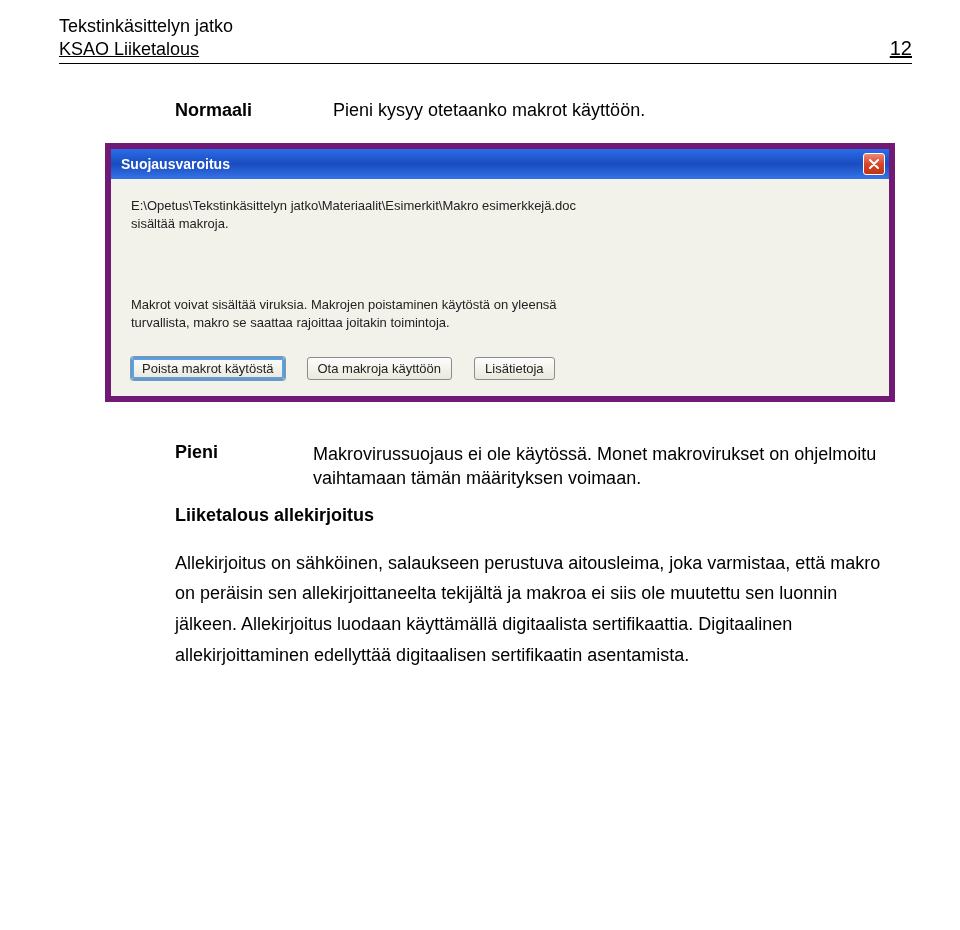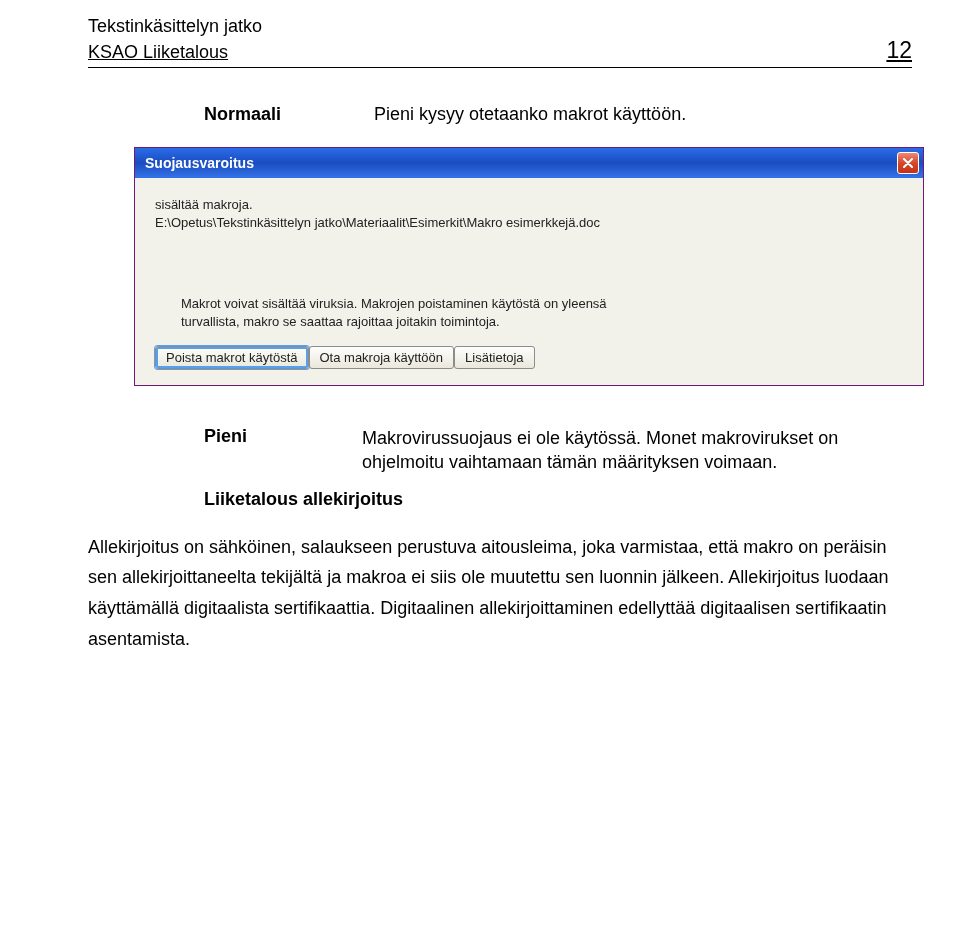--- a/index.html
+++ b/index.html
@@ -7,50 +7,50 @@
       margin: 0;
       padding: 0;
       font-family: Arial, Helvetica, sans-serif;
       font-size: 18px;
       background: #fff;
       width: 960px;
       height: 930px;
       color: #000;
     }
     .page {
-      padding: 16px 48px 24px 88px;
+      padding: 16px 48px 24px 59px;
     }
     .header-line1 { font-size: 18px; }
     .header-line2-row {
       display: flex;
       justify-content: space-between;
       align-items: baseline;
       margin-bottom: 2px;
       text-decoration: underline;
     }
     .header-line2 { font-size: 18px; }
-    .page-number { font-size: 23px; }
+    .page-number { font-size: 20px; }
     .hr-line {
       border: none;
       border-top: 1px solid #000;
       margin: 3px 0 36px 0;
     }
     .row1 {
       display: flex;
       margin-left: 116px;
       font-size: 18px;
-      gap: 60px;
+      gap: 48px;
       margin-bottom: 22px;
     }
     .bold { font-weight: bold; }
     .dialog {
       margin-left: 46px;
       width: 790px;
       background: #84cc16;
-      border: 1px solid #701a75;
+      border: 6px solid #701a75;
       position: relative;
       margin-bottom: 40px;
     }
     .titlebar {
       height: 30px;
       background: linear-gradient(180deg, #2a6de8 0%, #1a4cc0 50%, #3474e8 100%);
       display: flex;
       align-items: center;
       padding: 0 4px 0 10px;
       color: #fff;
@@ -74,55 +74,57 @@
       cursor: pointer;
     }
     .dialog-body {
       background: #f2f1ea;
       padding: 18px 20px 16px 20px;
       font-family: Tahoma, Arial, sans-serif;
       font-size: 13px;
       color: #222;
     }
     .dialog-text1 { line-height: 1.35; }
-    .dialog-text2 { margin-top: 64px; line-height: 1.35; margin-left: 26px; }
+    .dialog-text2 { margin-top: 64px; line-height: 1.35; }
     .button-row {
       display: flex;
-      margin-top: 16px;
+      gap: 22px;
+      margin-top: 26px;
     }
     .xp-button {
       font-family: Tahoma, Arial, sans-serif;
       font-size: 13px;
       padding: 3px 10px;
       background: linear-gradient(180deg, #fdfdfc 0%, #eae8dc 100%);
       border: 1px solid #8c8c8c;
       border-radius: 3px;
       color: #222;
       white-space: nowrap;
     }
     .xp-button.defaultb {
       box-shadow: 0 0 0 2px #58a1e8 inset, 0 0 0 1px #58a1e8;
     }
     .row2 {
       display: flex;
       margin-left: 116px;
-      gap: 48px;
+      gap: 28px;
       margin-bottom: 10px;
       align-items: flex-start;
     }
     .col-left { font-weight: bold; font-size: 18px; min-width: 110px; }
     .col-right { font-size: 18px; line-height: 1.35; }
     .subheading {
       font-weight: bold;
       font-size: 18px;
       margin-left: 116px;
       margin-top: 14px;
       margin-bottom: 22px;
     }
     .paragraph {
+      margin-left: 116px;
       font-size: 18px;
       line-height: 1.7;
       margin-right: 10px;
     }
   </style>
 </head>
 <body>
 
 <div class="page">
   <div class="header-line1">Tekstinkäsittelyn jatko</div>
@@ -141,22 +143,22 @@
     <div class="titlebar">
       <span>Suojausvaroitus</span>
       <div class="close-btn">
         <svg width="10" height="10" viewBox="0 0 10 10">
           <path d="M1 1 L9 9 M9 1 L1 9" stroke="#fff" stroke-width="2" stroke-linecap="round"></path>
         </svg>
       </div>
     </div>
     <div class="dialog-body">
       <div class="dialog-text1">
+        <div>E:\Opetus\Tekstinkäsittelyn jatko\Materiaalit\Esimerkit\Makro esimerkkejä.doc</div>
         <div>sisältää makroja.</div>
-        <div>E:\Opetus\Tekstinkäsittelyn jatko\Materiaalit\Esimerkit\Makro esimerkkejä.doc</div>
       </div>
       <div class="dialog-text2">
         <div>Makrot voivat sisältää viruksia. Makrojen poistaminen käytöstä on yleensä</div>
         <div>turvallista, makro se saattaa rajoittaa joitakin toimintoja.</div>
       </div>
       <div class="button-row">
         <button class="xp-button defaultb">Poista makrot käytöstä</button>
         <button class="xp-button">Ota makroja käyttöön</button>
         <button class="xp-button">Lisätietoja</button>
       </div>

